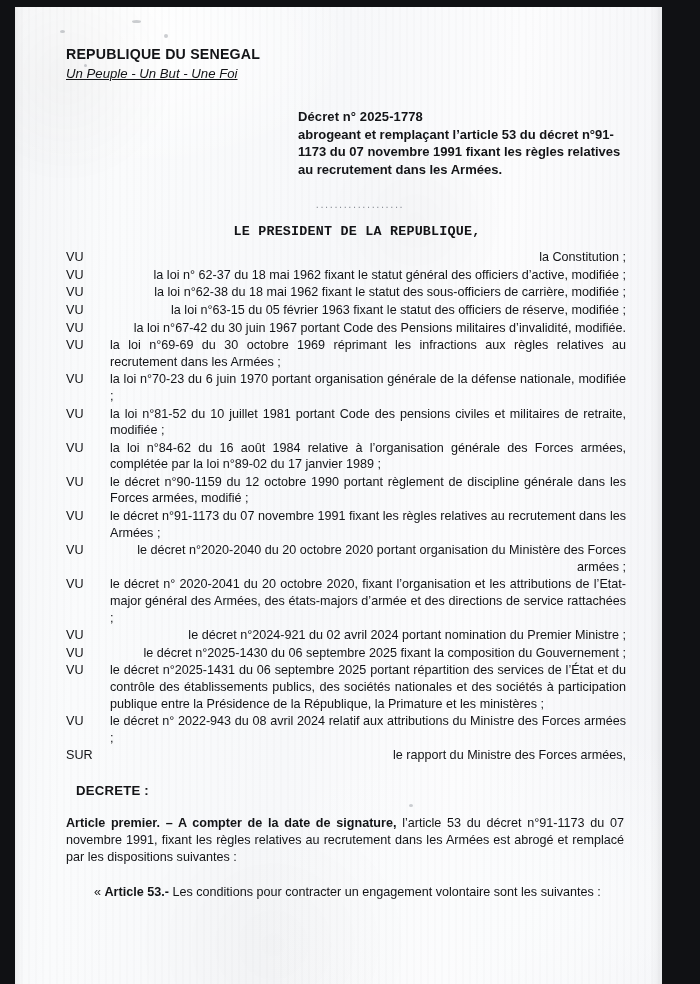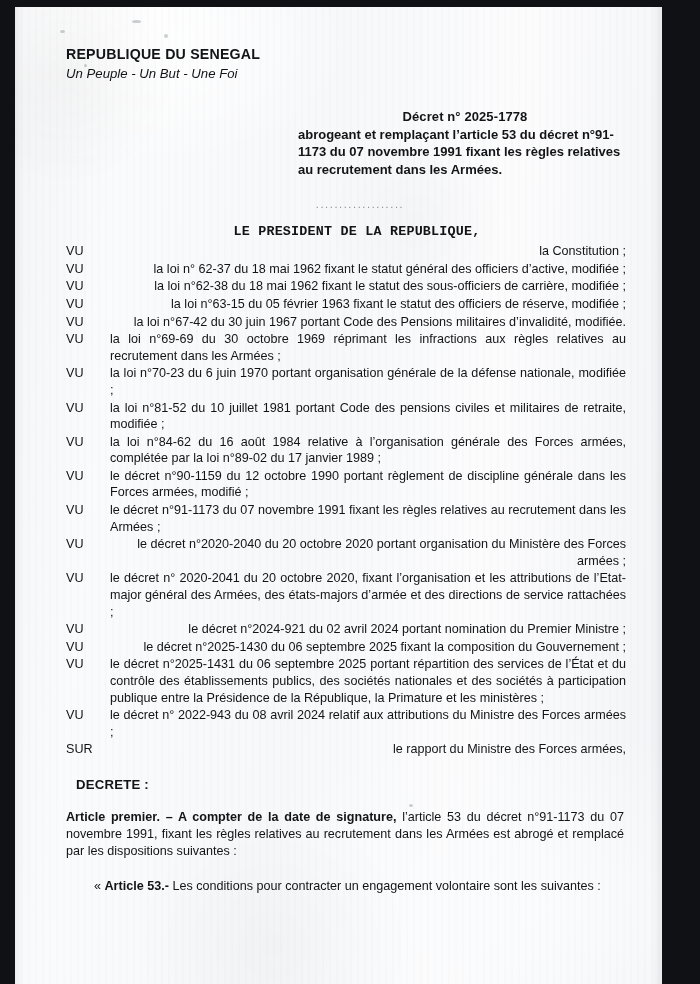--- a/index.html
+++ b/index.html
@@ -87,29 +87,30 @@
   .republic {
     font-weight: bold;
     font-size: 14.2px;
     letter-spacing: .2px;
     margin: 0;
   }
   .motto {
     font-style: italic;
     font-size: 13.2px;
     margin: 3px 0 0 0;
+    text-decoration: underline;
   }
 
   .title-block {
     margin: 26px 0 0 232px;
     font-weight: bold;
     font-size: 13px;
     line-height: 17.6px;
   }
-  .title-line1 { letter-spacing: .1px; text-align: center; }
+  .title-line1 { letter-spacing: .1px; }
 
   .dots {
     text-align: center;
     margin: 20px 0 0 22px;
     font-size: 11px;
     letter-spacing: 1.6px;
     color: #8b8f96;
     line-height: 10px;
   }
 
@@ -117,21 +118,21 @@
     text-align: center;
     font-weight: bold;
     font-size: 13.4px;
     letter-spacing: .2px;
     margin: 15px 0 0 16px;
     font-family: Liberation Mono, monospace;
   }
 
   
   .vu-list {
-    margin: 3px 0 0 0;
+    margin: 9px 0 0 0;
     padding: 0;
     list-style: none;
   }
   .vu-row {
     display: flex;
     align-items: flex-start;
     margin-bottom: 1px;
   }
   .vu-label {
     flex: 0 0 44px;

